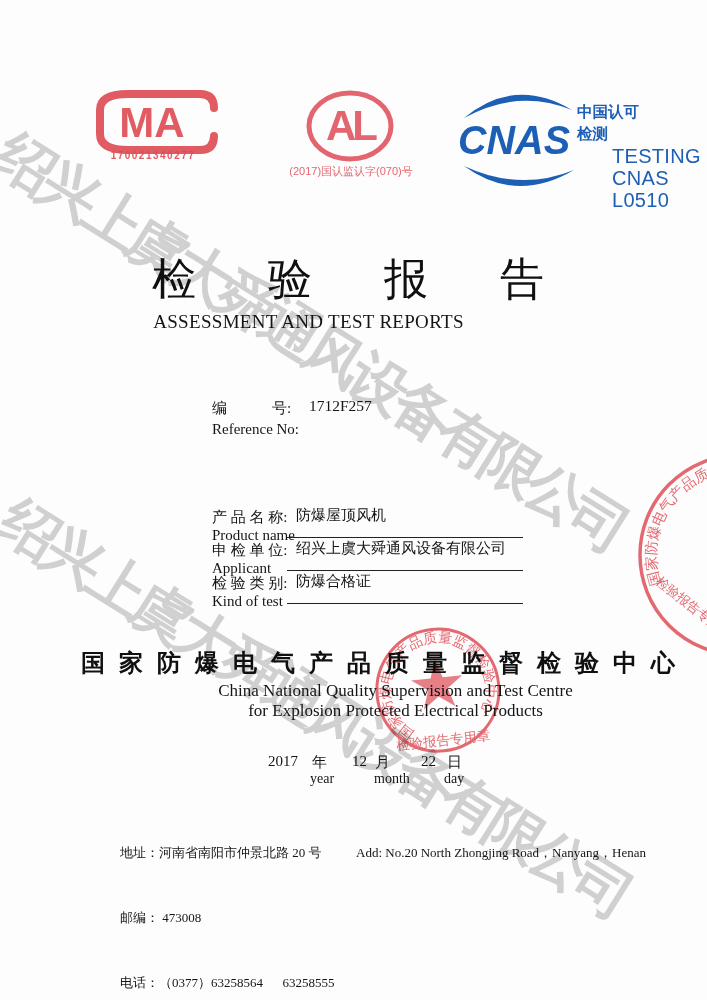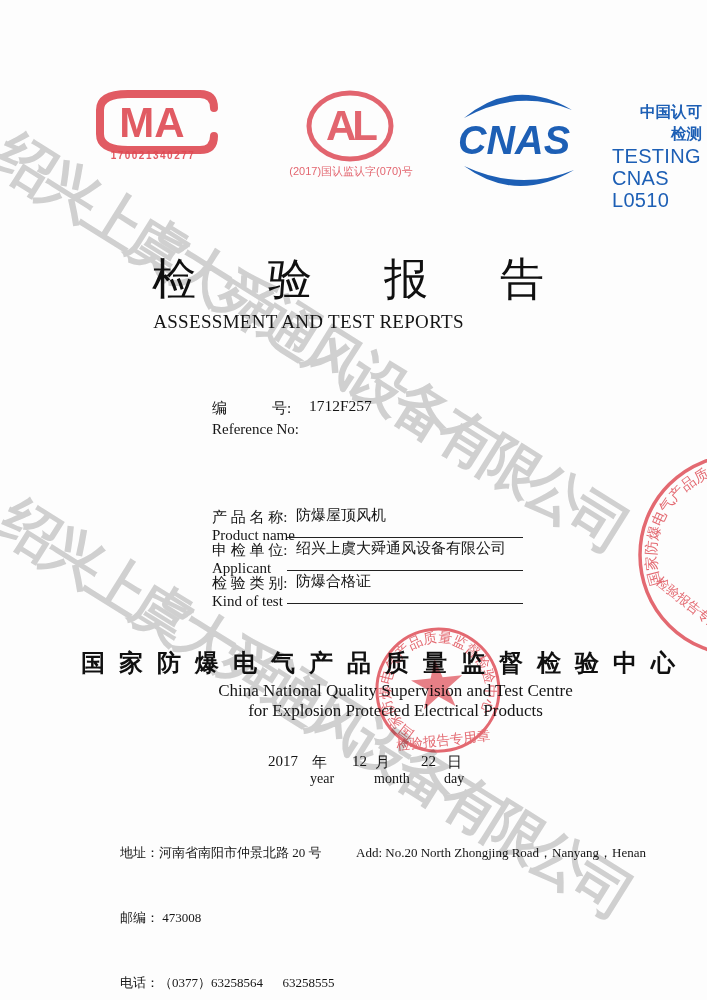--- a/index.html
+++ b/index.html
@@ -18,21 +18,21 @@
   .wm2{left:26px;top:482px;}
   
   .abs{position:absolute;z-index:1;}
   .cma-num{left:86px;top:150px;width:134px;text-align:center;
     font-family:"Liberation Sans",sans-serif;font-weight:700;font-size:10px;
     letter-spacing:1.5px;color:#df4a53;opacity:.9;}
   .al-cap{left:266px;top:164px;width:170px;text-align:center;
     font-family:"Liberation Sans",sans-serif;font-size:11px;color:#e05560;opacity:.9;}
   .cnas-txt{left:577px;top:101px;width:125px;color:#1d5fb5;
     font-family:"Liberation Sans",sans-serif;line-height:22px;}
-  .cnas-txt .l1,.cnas-txt .l2{font-size:15.5px;font-weight:700;text-align:right;}
+  .cnas-txt .l1,.cnas-txt .l2{font-size:15.5px;font-weight:700;}
   .cnas-txt .l3,.cnas-txt .l4{font-size:20px;font-weight:400;letter-spacing:.3px;margin-left:35px;}
   
   .title-zh{left:152px;top:250px;width:392px;display:flex;justify-content:space-between;
     font-size:44px;font-weight:400;color:#101010;}
   .title-en{left:0;top:311px;width:617px;text-align:center;font-size:19px;letter-spacing:.3px;}
   
   .f15{font-size:15px;}
   
   .fline{position:absolute;z-index:1;height:1px;background:#222;width:236px;left:287px;}
   .fval{font-size:15px;}

